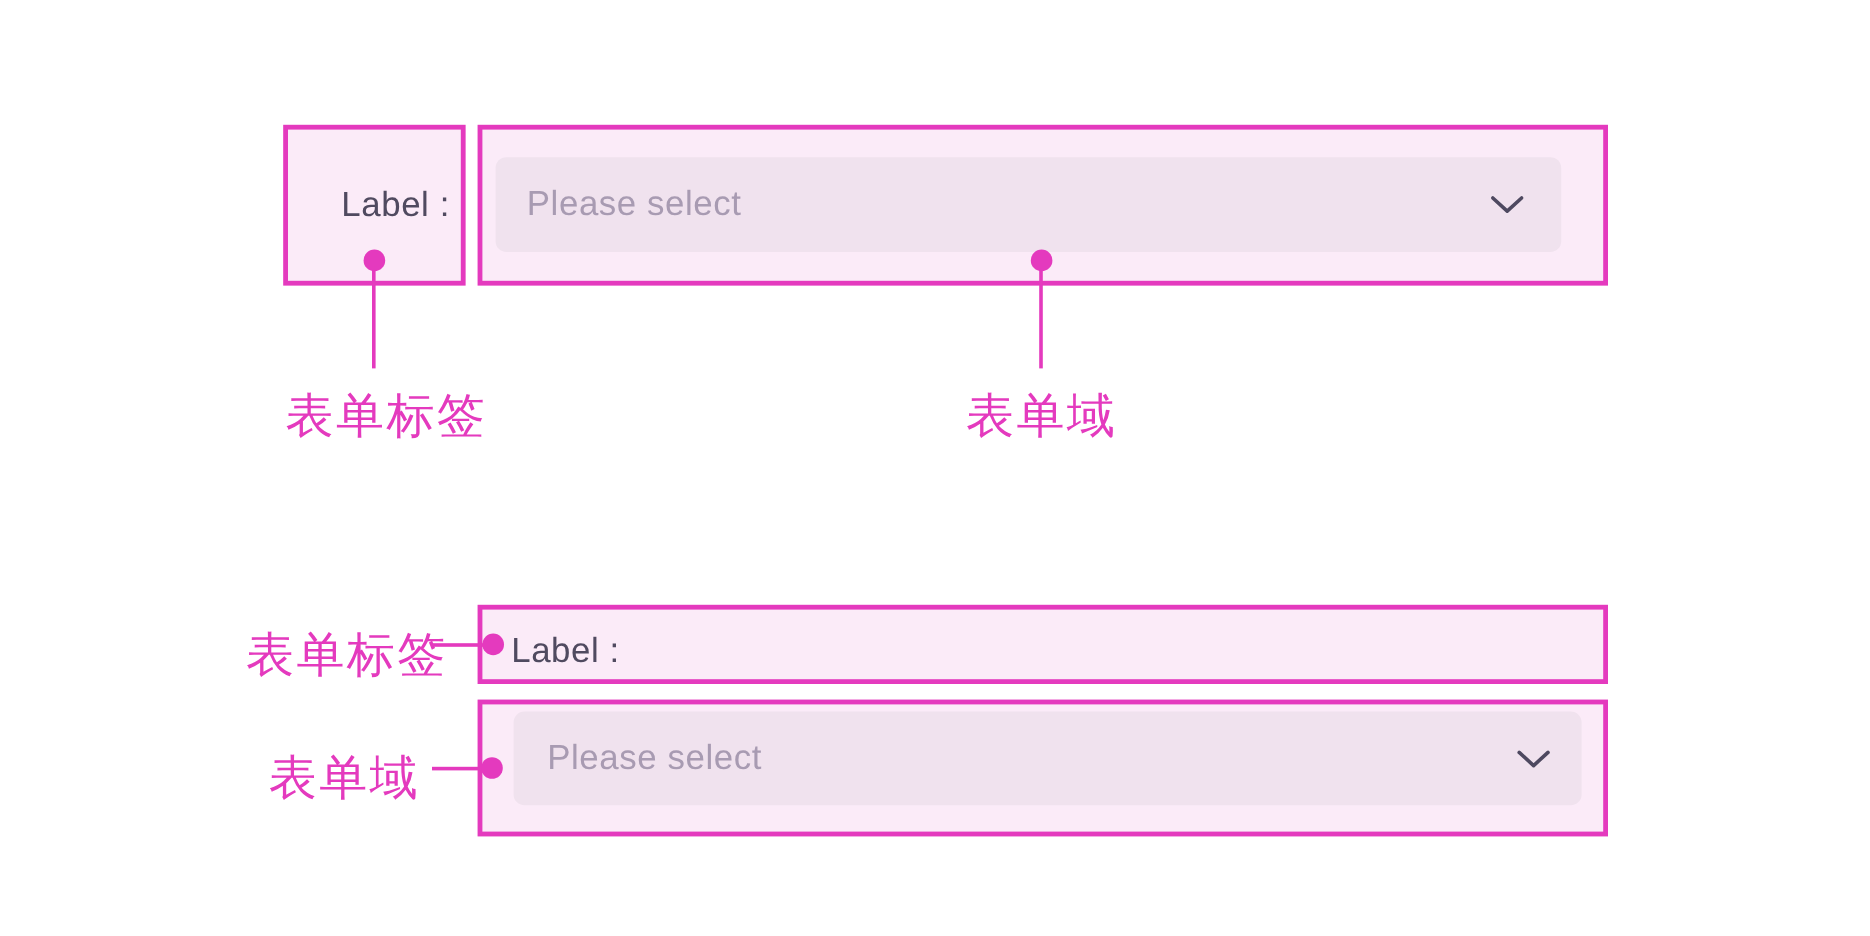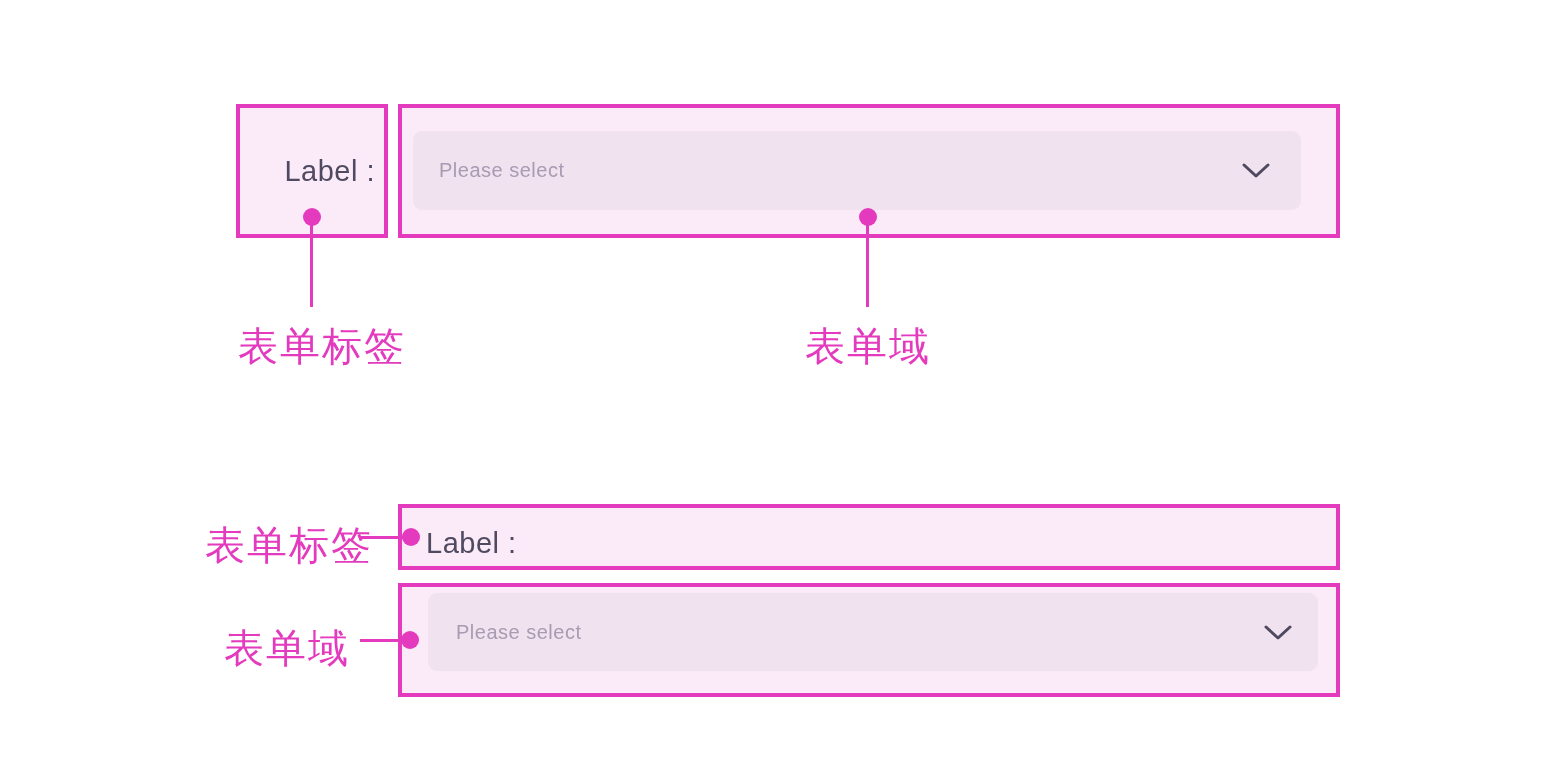--- a/index.html
+++ b/index.html
@@ -46,21 +46,21 @@
     border-radius: 9px;
     display: flex;
     align-items: center;
     justify-content: space-between;
   }
   .h-select { left: 11px; top: 23px; width: 888px; height: 79px;
     padding: 0 30px 0 26px; }
   .v-select { left: 26px; top: 6px; width: 890px; height: 78px;
     padding: 0 25px 0 28px; }
   .select-placeholder {
-    font-size: 20px;
+    font-size: 29px;
     color: #A89BB2;
     letter-spacing: 0.5px;
     white-space: nowrap;
   }
   .chevron-svg { display: block; }
 
   
   .anno-dot {
     position: absolute;
     width: 18px; height: 18px;

